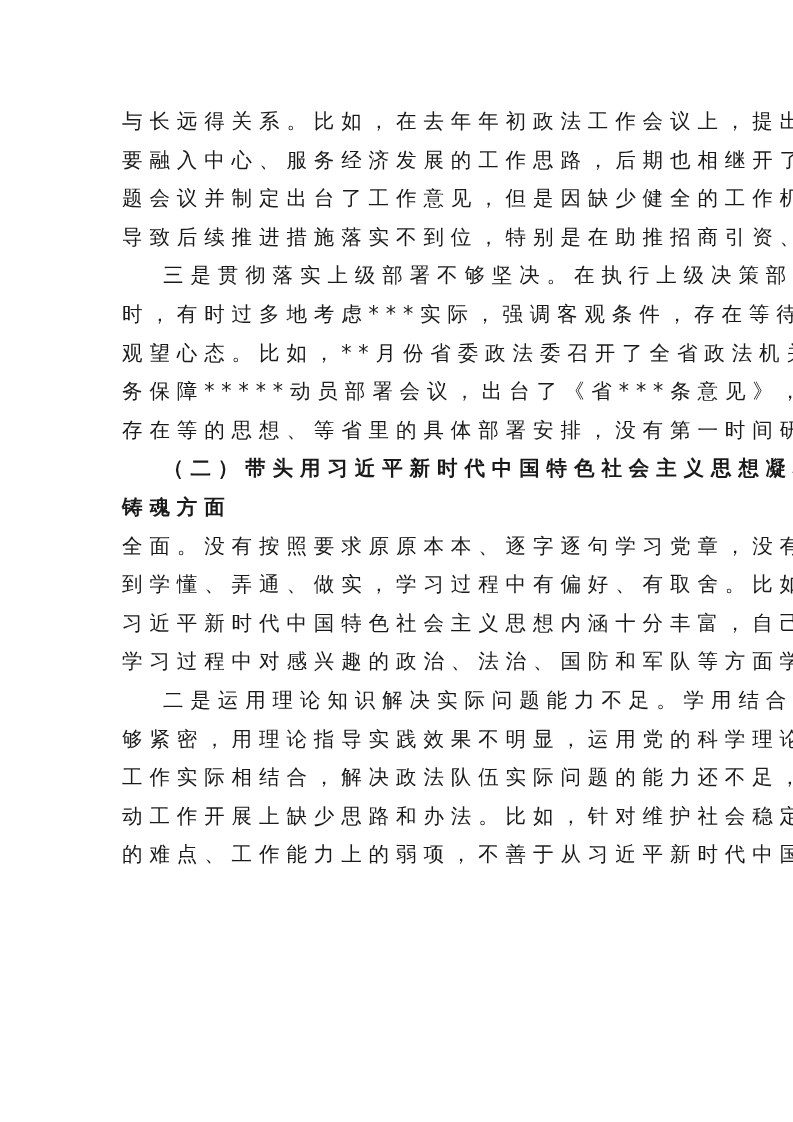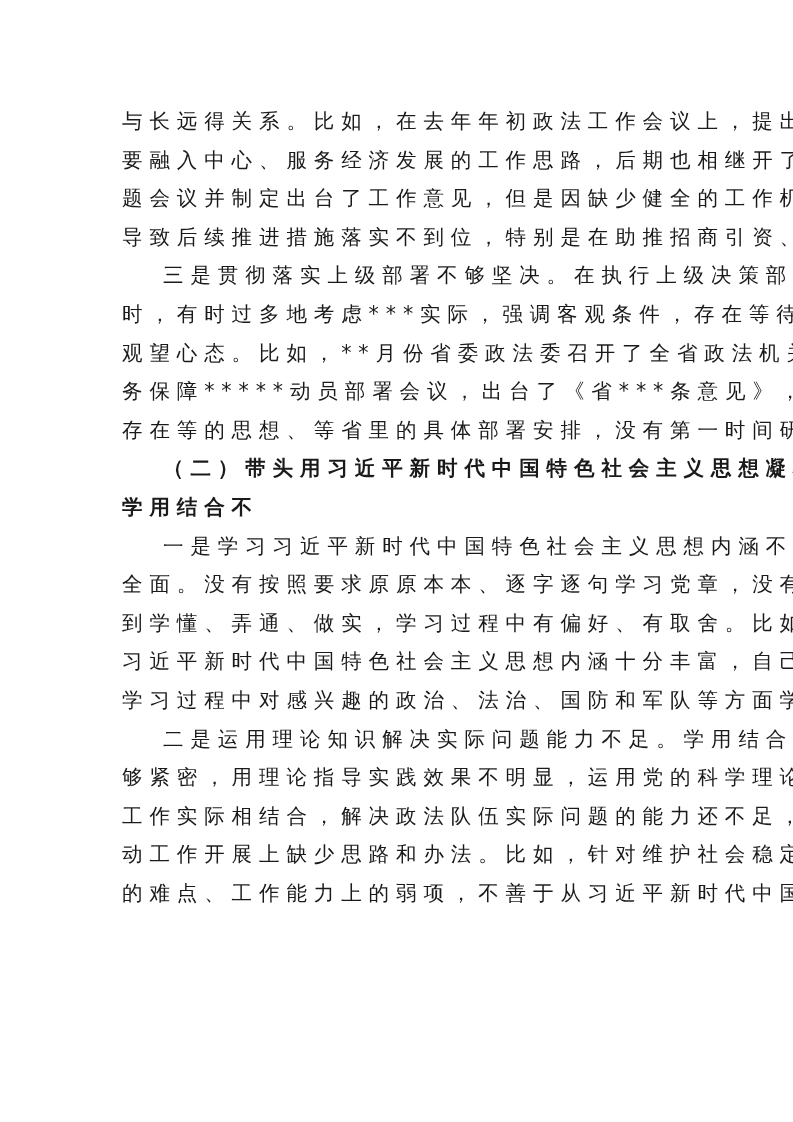--- a/index.html
+++ b/index.html
@@ -65,25 +65,24 @@
   <div class="para cont">
     <span class="line first">三是贯彻落实上级部署不够坚决。在执行上级决策部署</span>
     <span class="line">时，有时过多地考虑***实际，强调客观条件，存在等待、</span>
     <span class="line">观望心态。比如，**月份省委政法委召开了全省政法机关服</span>
     <span class="line">务保障*****动员部署会议，出台了《省***条意见》，一直</span>
     <span class="line">存在等的思想、等省里的具体部署安排，没有第一时间研究</span>
   </div>
 
   <div class="heading" style="text-indent:0">
     <span class="line first">（二）带头用习近平新时代中国特色社会主义思想凝心</span>
-    <span class="line">学用结合不</span>
+    <span class="line">铸魂方面</span>
   </div>
 
   <div class="para cont">
-    <span class="line first">一是学习习近平新时代中国特色社会主义思想内涵不</span>
     <span class="line">全面。没有按照要求原原本本、逐字逐句学习党章，没有做</span>
     <span class="line">到学懂、弄通、做实，学习过程中有偏好、有取舍。比如，</span>
     <span class="line">习近平新时代中国特色社会主义思想内涵十分丰富，自己在</span>
     <span class="line">学习过程中对感兴趣的政治、法治、国防和军队等方面学的</span>
   </div>
 
   <div class="para cont">
     <span class="line first">二是运用理论知识解决实际问题能力不足。学用结合不</span>
     <span class="line">够紧密，用理论指导实践效果不明显，运用党的科学理论同</span>
     <span class="line">工作实际相结合，解决政法队伍实际问题的能力还不足，推</span>

